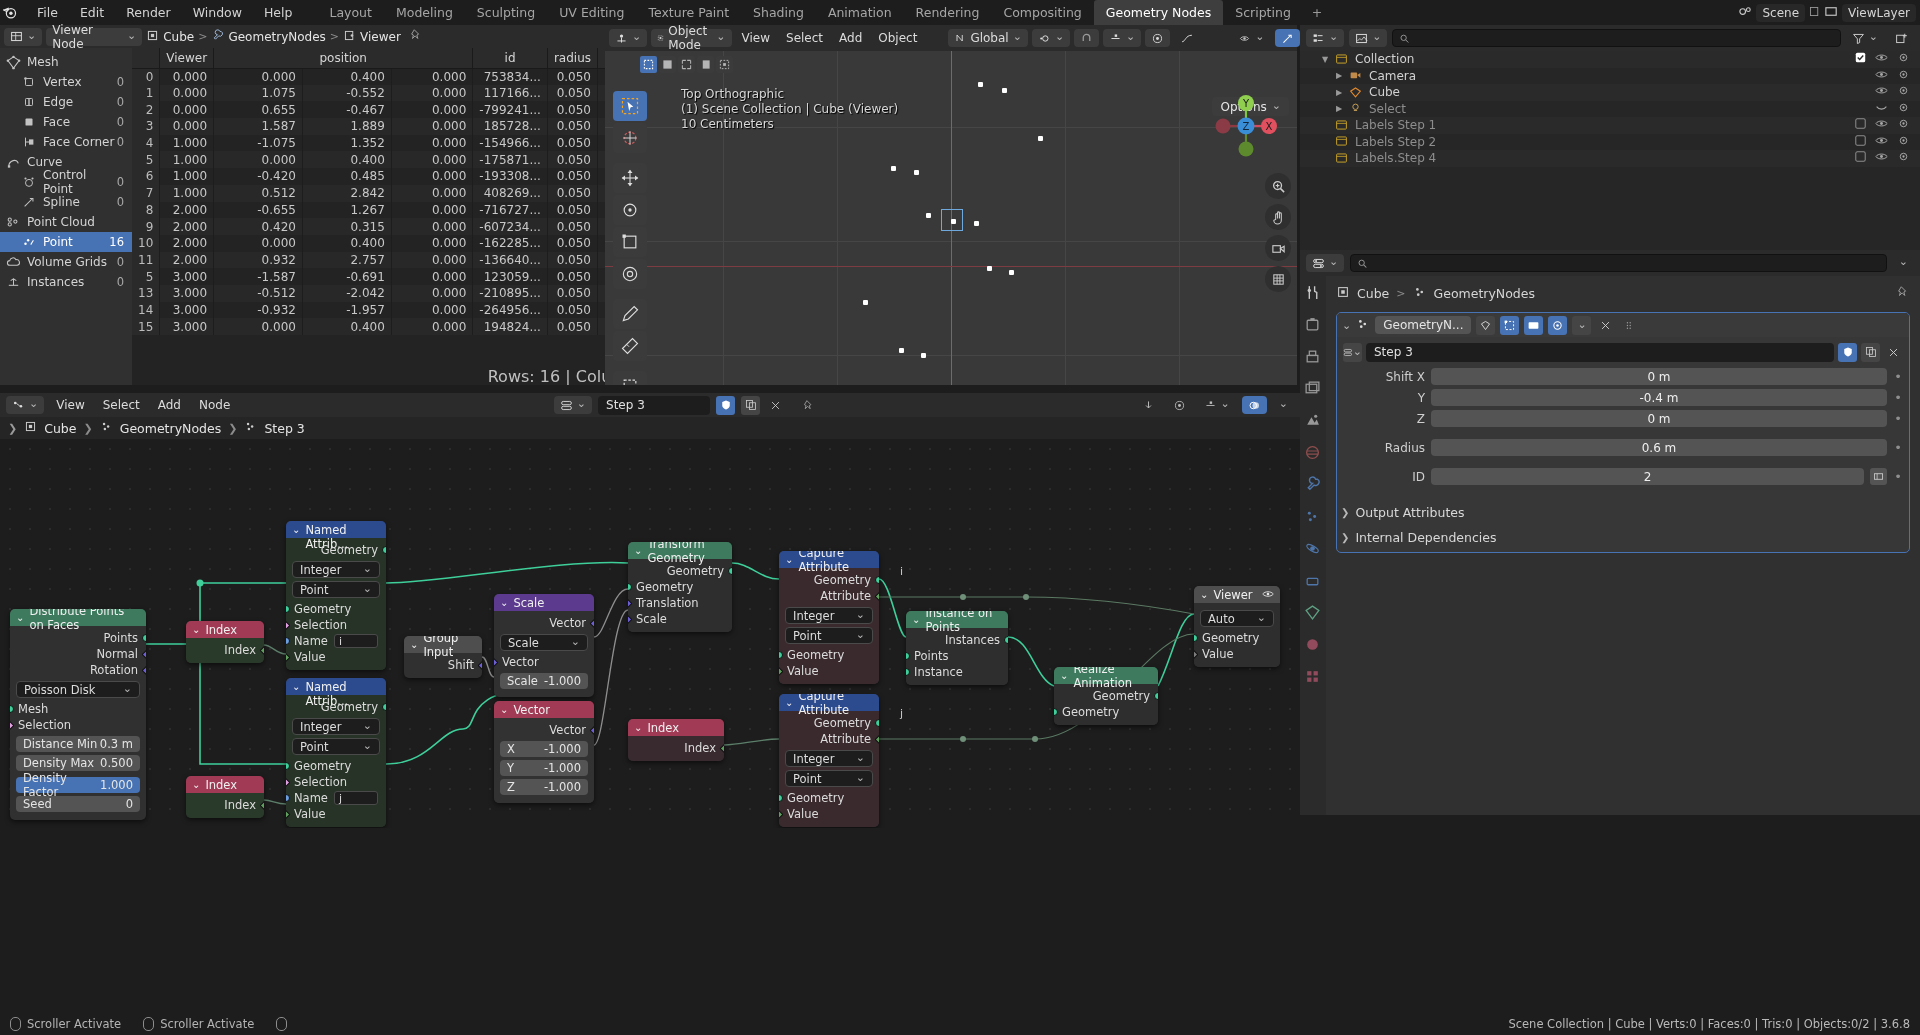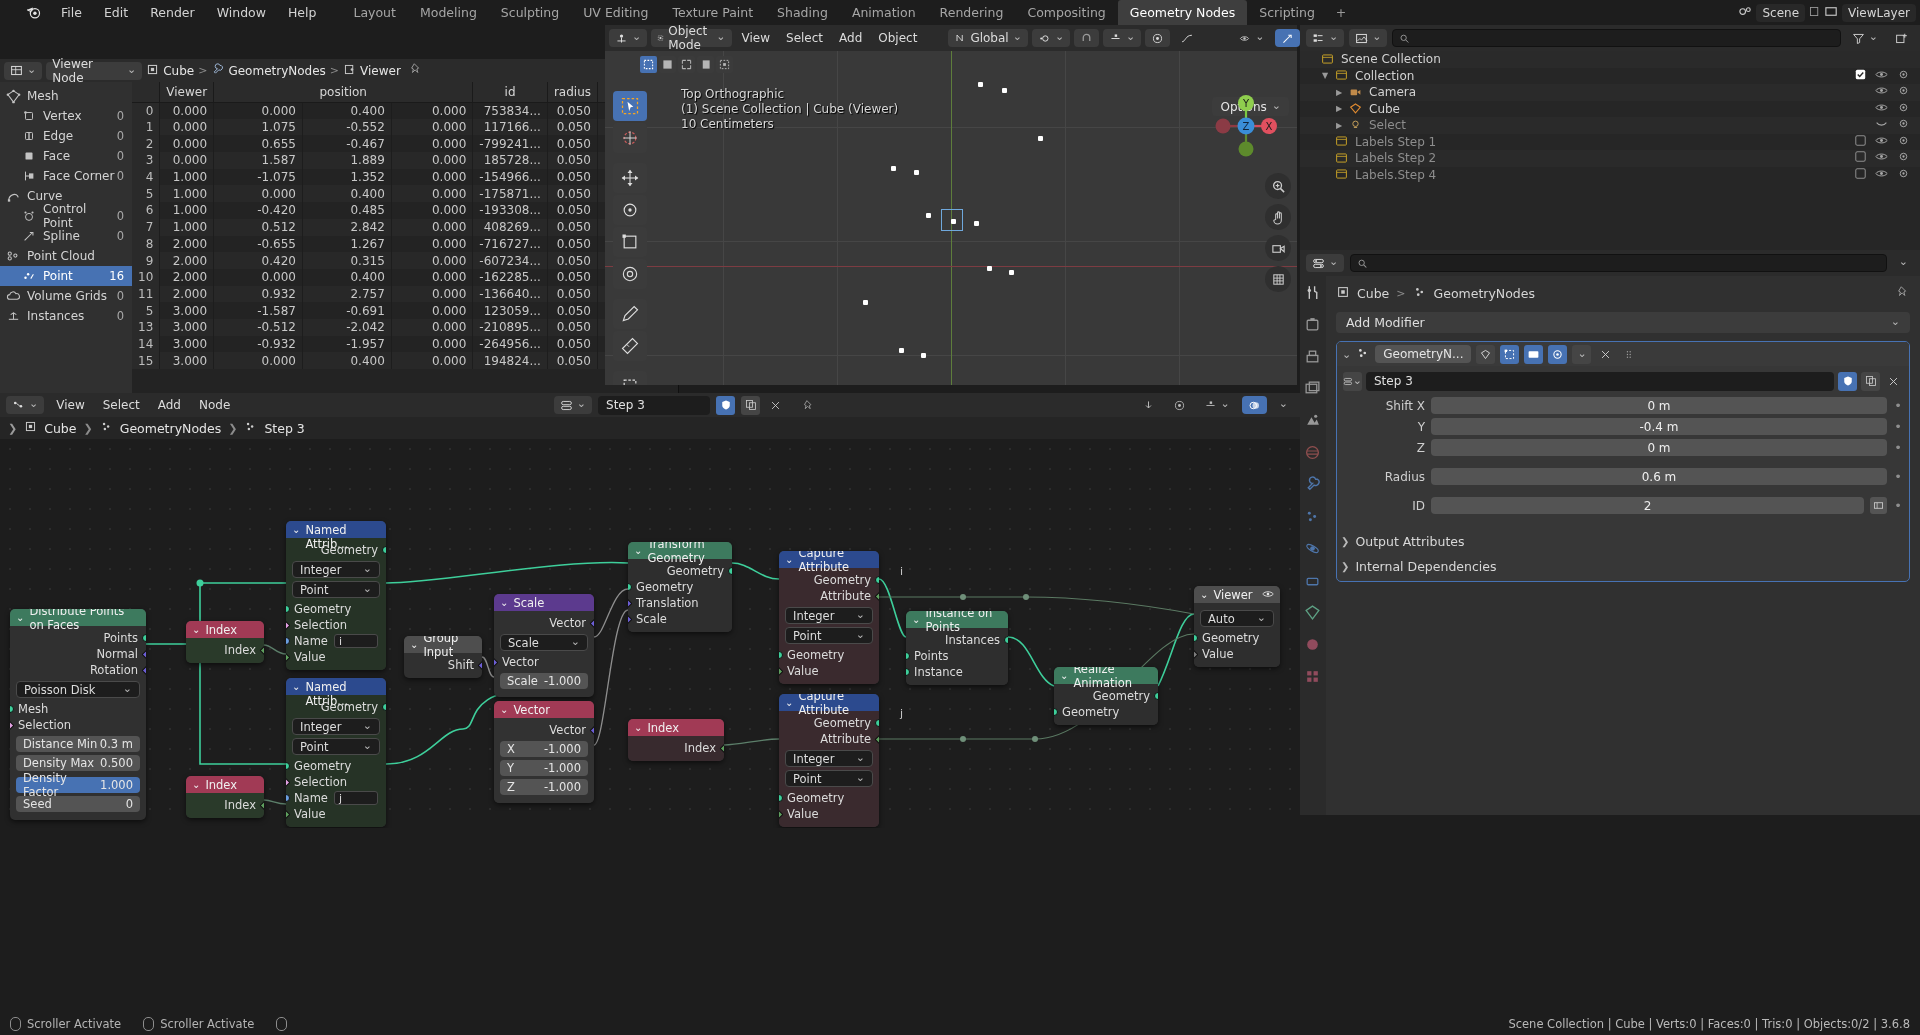--- a/index.html
+++ b/index.html
@@ -2,42 +2,42 @@
 <html><head>
 <meta charset="utf-8">
 <style>
   * { box-sizing: border-box; margin:0; padding:0; }
   html,body { width:1920px; height:1035px; overflow:hidden; background:#1d1d1d;
     font-family:"DejaVu Sans", sans-serif; font-size:12.5px; color:#e5e5e5; }
   .app { position:relative; width:1920px; height:1035px; }
 
   
   .topbar { position:absolute; left:0; top:0; width:1920px; height:25px;
-    background:#1d1d1d; display:flex; align-items:center; padding-left:24px; }
+    background:#1d1d1d; display:flex; align-items:center; padding-left:0; }
   .blender-logo { width:18px; height:18px; margin-right:8px; display:flex;align-items:center;justify-content:center;}
   .menu-item { padding:0 11px; color:#d3d3d3; font-size:12.5px; line-height:25px; cursor:default;}
   .ws-sep { width:14px; }
   .ws-tab { padding:0 12px; color:#a6a6a6; font-size:12.5px; line-height:25px; }
   .ws-tab.active { background:#3e3e3e; color:#ffffff; border-radius:3px 3px 0 0;}
   .ws-plus { padding:0 9px; color:#9a9a9a;}
   .topbar-right { position:absolute; right:4px; top:0; height:25px; display:flex; align-items:center; gap:3px;}
   .scene-box { display:flex; align-items:center; background:#282828; border-radius:4px; height:18px; padding:0 6px; gap:4px;}
   .scene-box span { font-size:12px; color:#d6d6d6;}
 
   
   .hdr { background:#2b2b2b; display:flex; align-items:center; height:26px; gap:4px; padding:0 4px;}
   .btn { background:#3c3c3c; border-radius:4px; height:18px; display:flex; align-items:center;
      padding:0 6px; font-size:12px; color:#dcdcdc; gap:4px; }
   .btn.flat { background:transparent; }
   .btn.acc { background:#4772b3; color:#fff;}
   .chev:after { content:"⌄"; font-size:11px; position:relative; top:-2px; color:#b9b9b9;}
 
   
   .sheet { position:absolute; left:0; top:25px; width:679px; height:360px; background:#1d1d1d;
-      border-right:1px solid #101010;margin-top:34px;}
+      border-right:1px solid #101010;}
   .sheet-hdr { height:23px; background:#2b2b2b; display:flex; align-items:center; gap:4px; padding:0 4px;}
   .sheet-body { position:absolute; top:23px; left:0; right:0; bottom:0; display:flex; }
   .ds-list { width:132px; background:#303030; padding-top:4px; }
   .ds-row { display:flex; align-items:center; height:20px; padding-left:6px; font-size:12px; color:#d4d4d4;}
   .ds-row.ind { padding-left:22px; }
   .ds-row.sel { background:#4772b3; color:#fff; }
   .ds-row .cnt { margin-left:auto; padding-right:8px; color:#a8a8a8; font-size:11.5px;}
   .ds-row.sel .cnt { color:#fff;}
   .ds-ic { width:15px; height:15px; margin-right:6px; flex:0 0 15px;}
   .tbl-wrap { flex:1; position:relative; overflow:hidden; background:#232323;}
@@ -889,32 +889,20 @@
       </div>
       <div class="btn flat">
         <svg width="13" height="13" viewBox="0 0 16 16">
             <rect x="2" y="4" width="9" height="9" fill="none" stroke="#ccc" stroke-width="1.2"></rect>
             <line x1="12" y1="2" x2="12" y2="7" stroke="#ccc" stroke-width="1.3"></line>
             <line x1="9.5" y1="4.5" x2="14.5" y2="4.5" stroke="#ccc" stroke-width="1.3"></line>
           </svg>
       </div>
     </div>
     <div id="outl-rows">
-        <div class="outl-row">
-          <span style="display:inline-block;width:0px"></span>
-          <span class="arw"></span>
-          <span class="oic"><svg width="13" height="12" viewBox="0 0 16 14">
-              <rect x="2" y="2" width="12" height="10" rx="1" fill="none" stroke="#c9a227" stroke-width="1.2"></rect>
-              <line x1="2" y1="5" x2="14" y2="5" stroke="#c9a227" stroke-width="1"></line>
-            </svg></span>
-          <span>Scene Collection</span>
-          <span class="rgt">
-            <span><span style="display:inline-block;width:11px"></span></span>
-          </span>
-        </div>
         <div class="outl-row">
           <span style="display:inline-block;width:14px"></span>
           <span class="arw">▼</span>
           <span class="oic"><svg width="13" height="12" viewBox="0 0 16 14">
               <rect x="2" y="2" width="12" height="10" rx="1" fill="none" stroke="#c9a227" stroke-width="1.2"></rect>
               <line x1="2" y1="5" x2="14" y2="5" stroke="#c9a227" stroke-width="1"></line>
             </svg></span>
           <span>Collection</span>
           <span class="rgt">
             <span><svg width="11" height="11" viewBox="0 0 14 14">
@@ -1148,24 +1136,20 @@
               <circle cx="5" cy="5" r="1.5" fill="#ccc"></circle>
               <circle cx="10" cy="8" r="1.5" fill="#ccc"></circle>
               <circle cx="6" cy="11" r="1.5" fill="#ccc"></circle>
             </svg></span>
         <span>GeometryNodes</span>
         <span style="margin-left:auto"><svg width="14" height="14" viewBox="0 0 16 16">
               <path d="M6 2l5 5-2 1 1 4-3-3-3 3 1-4-2-1z" fill="none" stroke="#9e9e9e" stroke-width="1.1"></path>
             </svg></span>
       </div>
 
-      <div class="add-mod">
-        <span>Add Modifier</span>
-        <span class="chev" style="margin-left:auto"></span>
-      </div>
 
       <div class="mod-card">
         <div class="mod-top">
           <span style="color:#bbb;font-size:11px">⌄</span>
           <span><svg width="14" height="14" viewBox="0 0 16 16">
                 <circle cx="5" cy="5" r="1.5" fill="#ddd"></circle>
                 <circle cx="10" cy="8" r="1.5" fill="#ddd"></circle>
                 <circle cx="6" cy="11" r="1.5" fill="#ddd"></circle>
               </svg></span>
           <div class="mod-name">GeometryN...</div>

